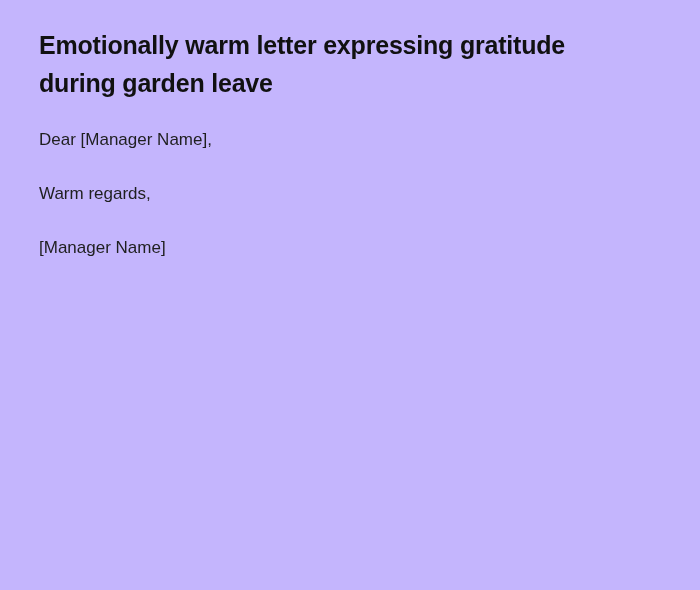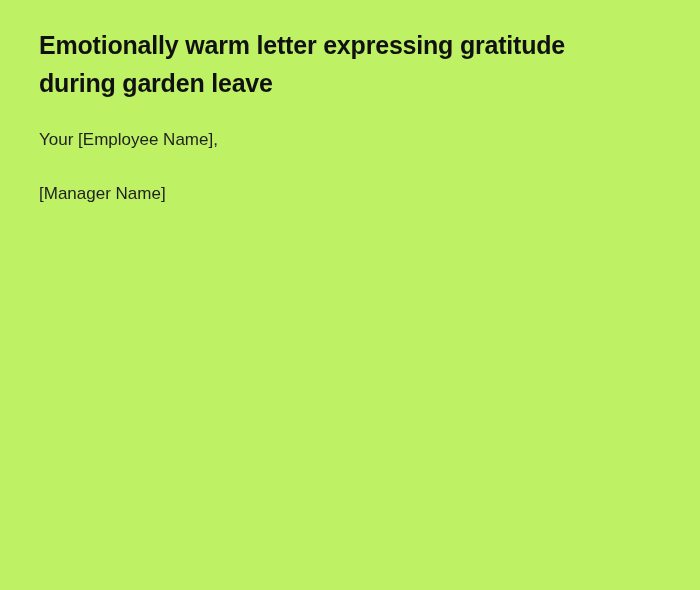--- a/index.html
+++ b/index.html
@@ -12,21 +12,21 @@
     height: 590px;
     font-family: "Liberation Sans", sans-serif;
     color: #1a1a1a;
     -webkit-font-smoothing: antialiased;
   }
   .page {
     box-sizing: border-box;
     width: 700px;
     height: 590px;
     padding: 26px 56px 20px 39px;
-    background: #bef264;
+    background: #c4b5fd;
     overflow: hidden;
   }
   .doc-title {
     font-size: 25px;
     line-height: 38px;
     font-weight: bold;
     color: #111111;
     letter-spacing: -0.2px;
     margin: 0 0 22px 0;
     max-width: 580px;
@@ -43,20 +43,21 @@
     margin-bottom: 0;
   }
 </style>
 </head>
 <body>
 
 <div class="page">
 
   <h1 class="doc-title">Emotionally warm letter expressing gratitude during garden leave</h1>
 
-  <p class="para">Your [Employee Name],</p>
+  <p class="para">Dear [Manager Name],</p>
 
 
 
+  <p class="para">Warm regards,</p>
 
   <p class="para">[Manager Name]</p>
 
 </div>
 
 </body></html>

